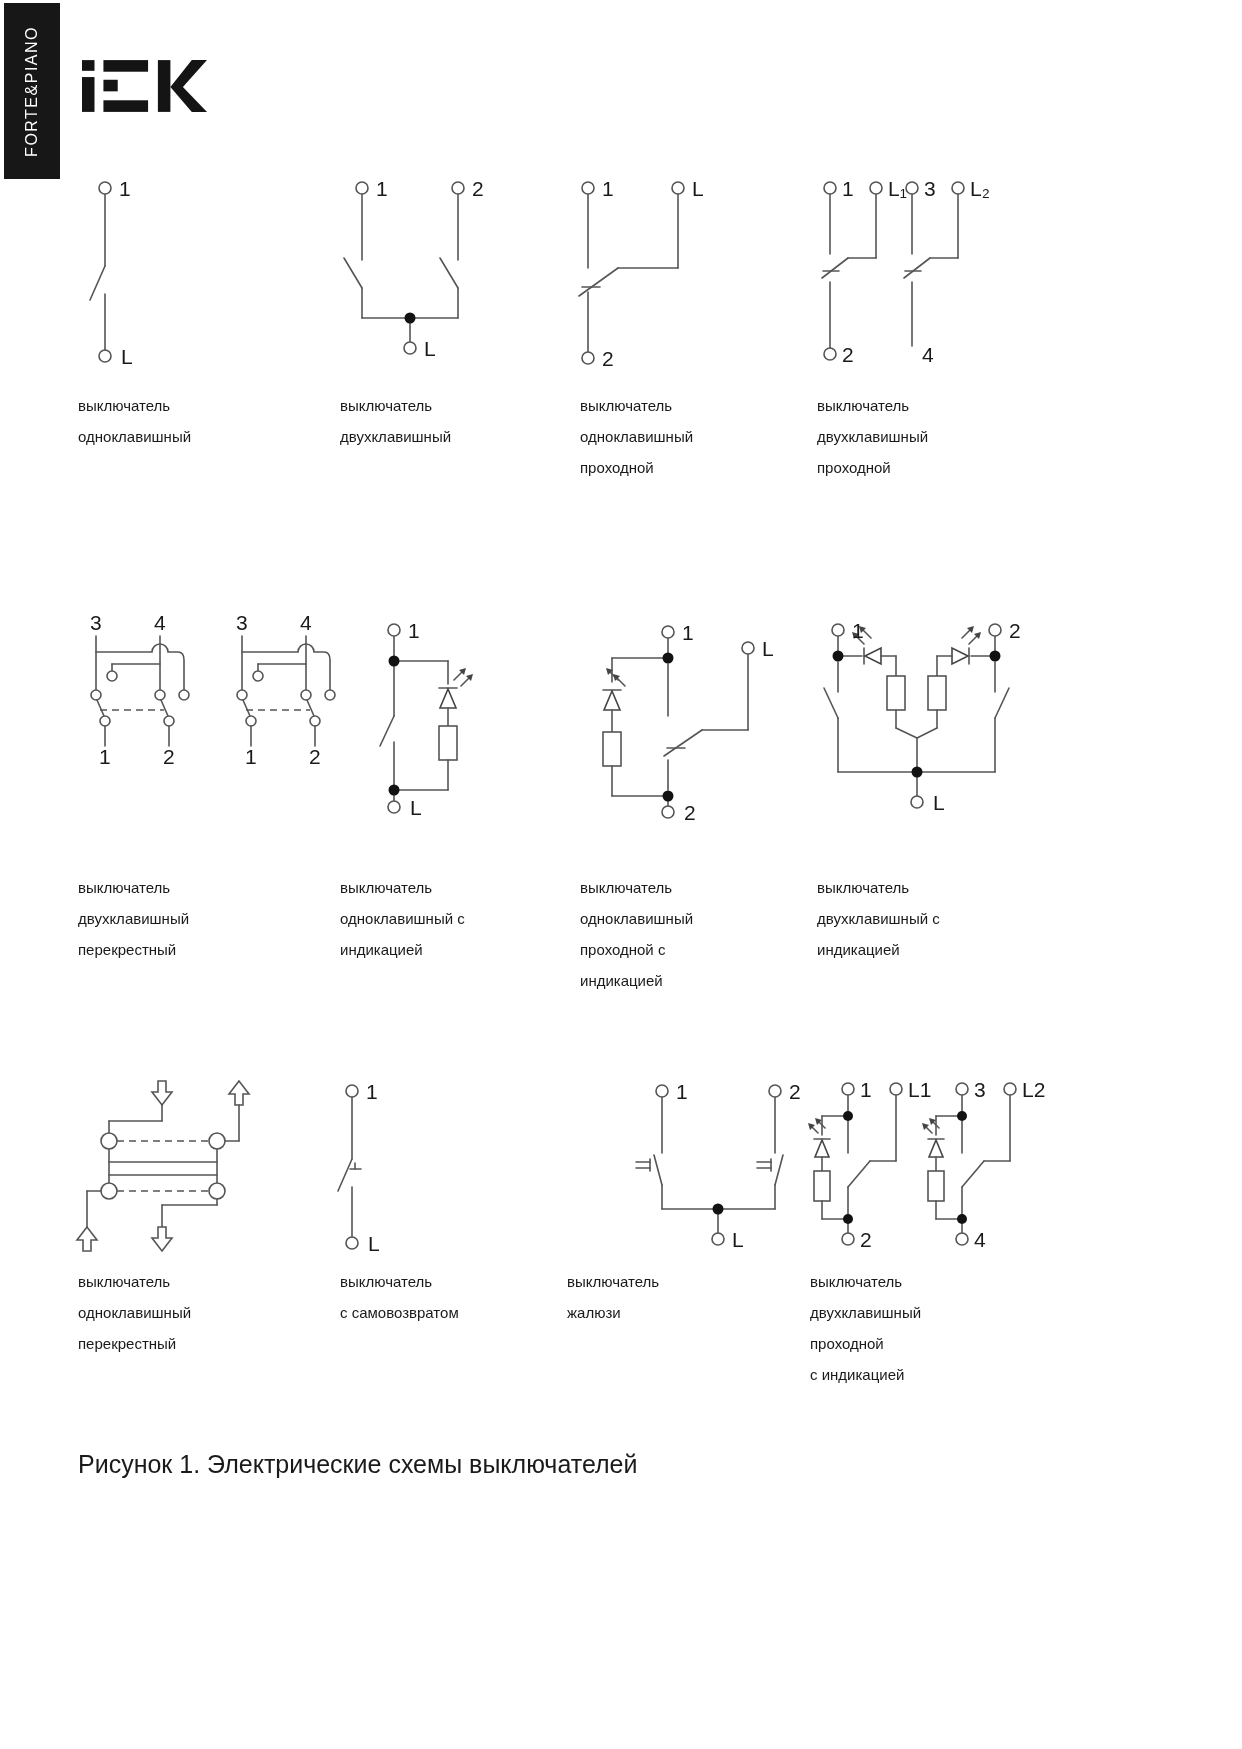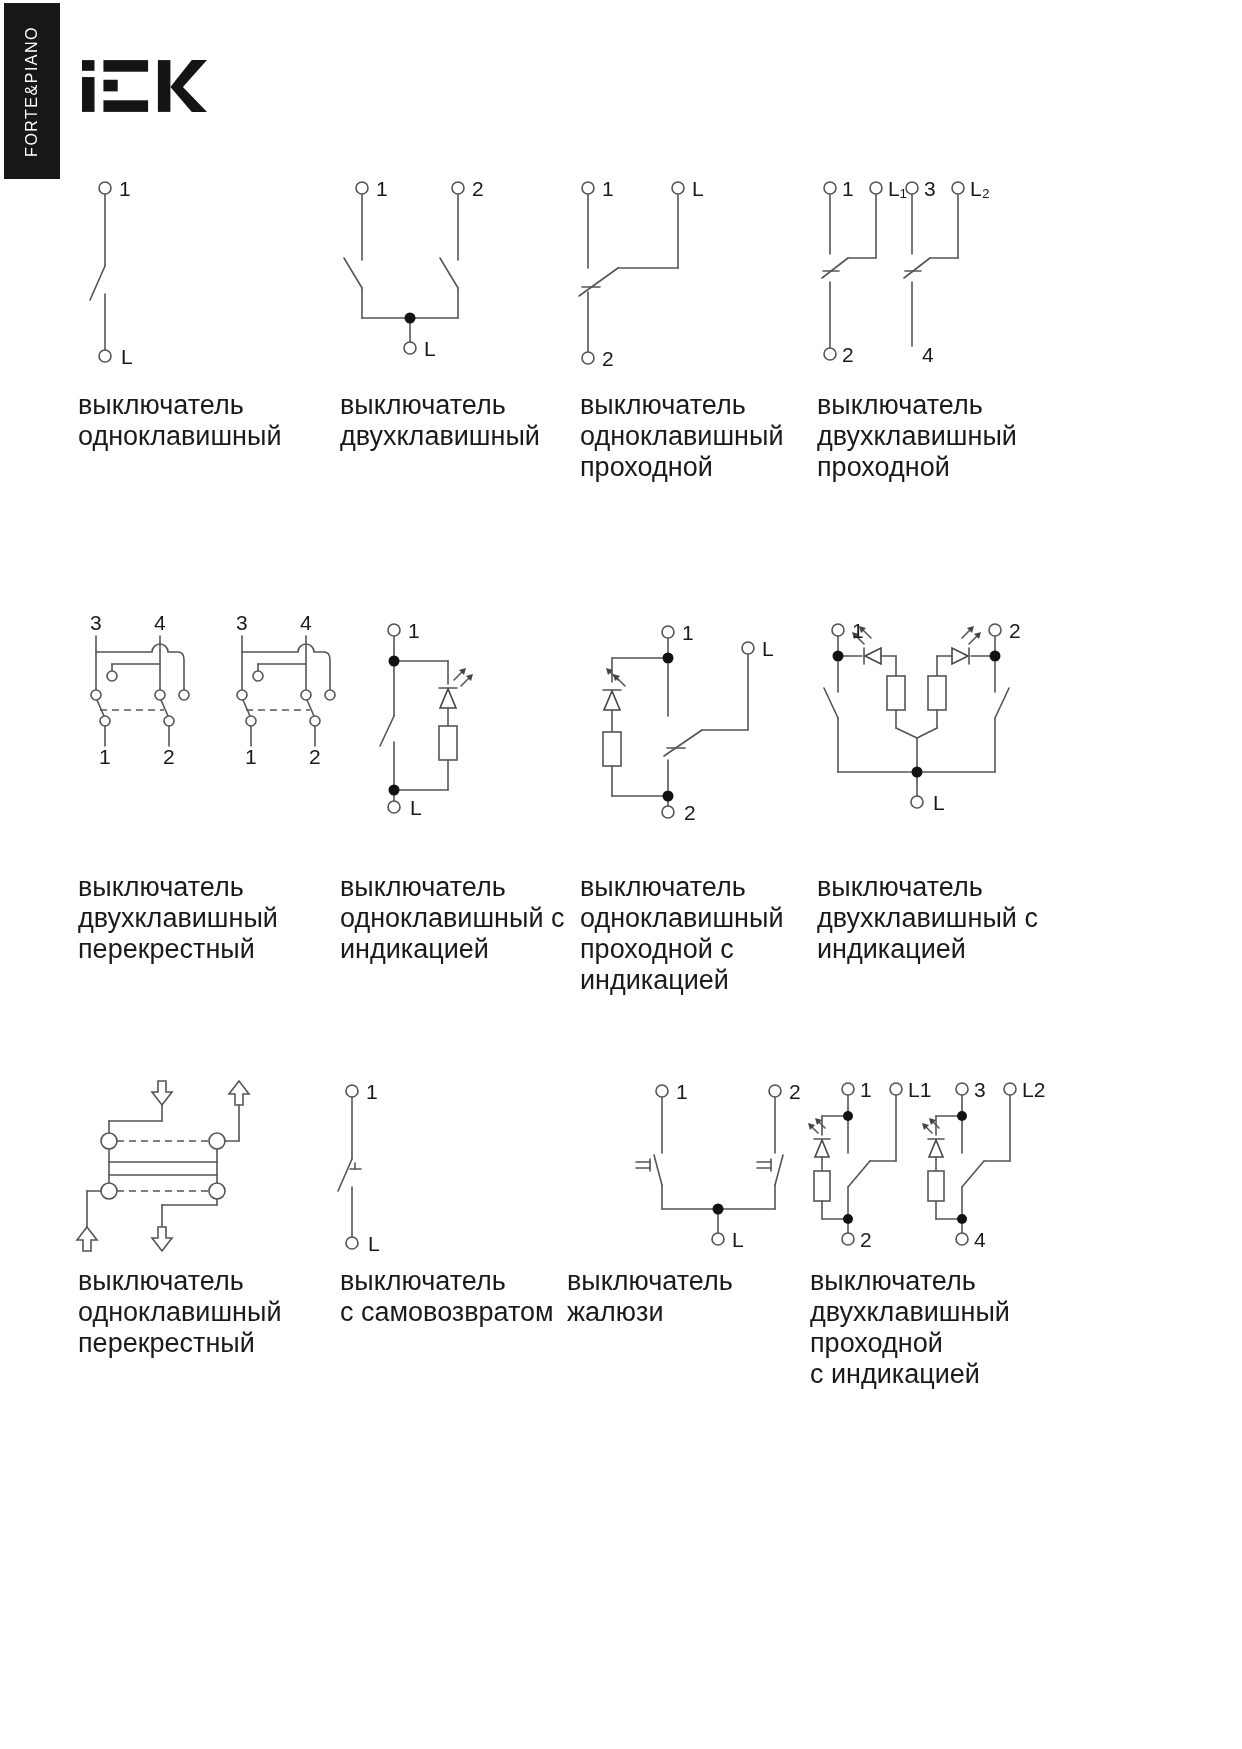--- a/index.html
+++ b/index.html
@@ -4,21 +4,21 @@
 <style>
   html,body{margin:0;padding:0;background:#e8e8e8;}
   .page{position:relative;width:1242px;height:1749px;background:#ffffff;overflow:hidden;
         font-family:"Liberation Sans","DejaVu Sans",sans-serif;}
   .brand-bar{position:absolute;left:4px;top:3px;width:56px;height:176px;background:#171717;
              display:flex;align-items:center;justify-content:center;}
   .brand-text{color:#ffffff;font-size:16px;letter-spacing:1.5px;
               writing-mode:vertical-rl;transform:rotate(180deg);white-space:nowrap;}
   .logo{position:absolute;left:82px;top:56px;}
   .cell{position:absolute;margin:0;}
-  .cap{white-space:pre-line;font-size:27px;line-height:31px;color:#1a1a1a;}
+  .cap{white-space:pre-line;font-size:15px;line-height:31px;color:#1a1a1a;}
   .r1 .cap{margin-top:16px;}
   .r2 .cap{margin-top:43px;}
   .r3 .cap{margin-top:2px;}
   .figcap{position:absolute;left:78px;top:1450px;font-size:25px;color:#1a1a1a;}
   
   .w{stroke:#555;stroke-width:1.6;fill:none;stroke-linecap:round;}
   .wd{stroke:#555;stroke-width:1.5;fill:none;stroke-dasharray:7 5;}
   .t{fill:#fff;stroke:#555;stroke-width:1.6;}
   .n{fill:#121212;stroke:none;}
   .res{fill:#fff;stroke:#555;stroke-width:1.6;}
@@ -486,14 +486,15 @@
         <text x="222" y="22">L2</text>
         <text x="174" y="172">4</text>
       </g>
     </svg>
     <figcaption class="cap" style="margin-left:10px;">выключатель
 двухклавишный
 проходной
 с индикацией</figcaption>
   </figure>
 
+  <div class="figcap">Рисунок 1. Электрические схемы выключателей</div>
 
 </div>
 
 </body></html>

